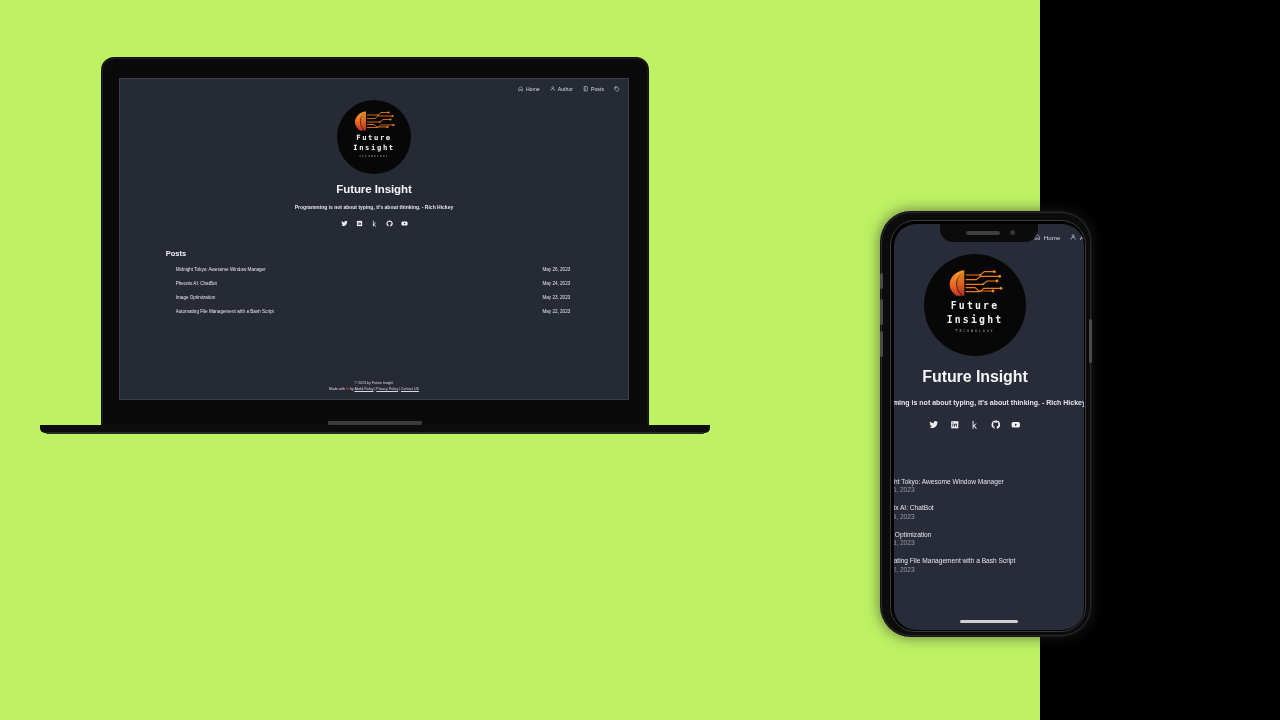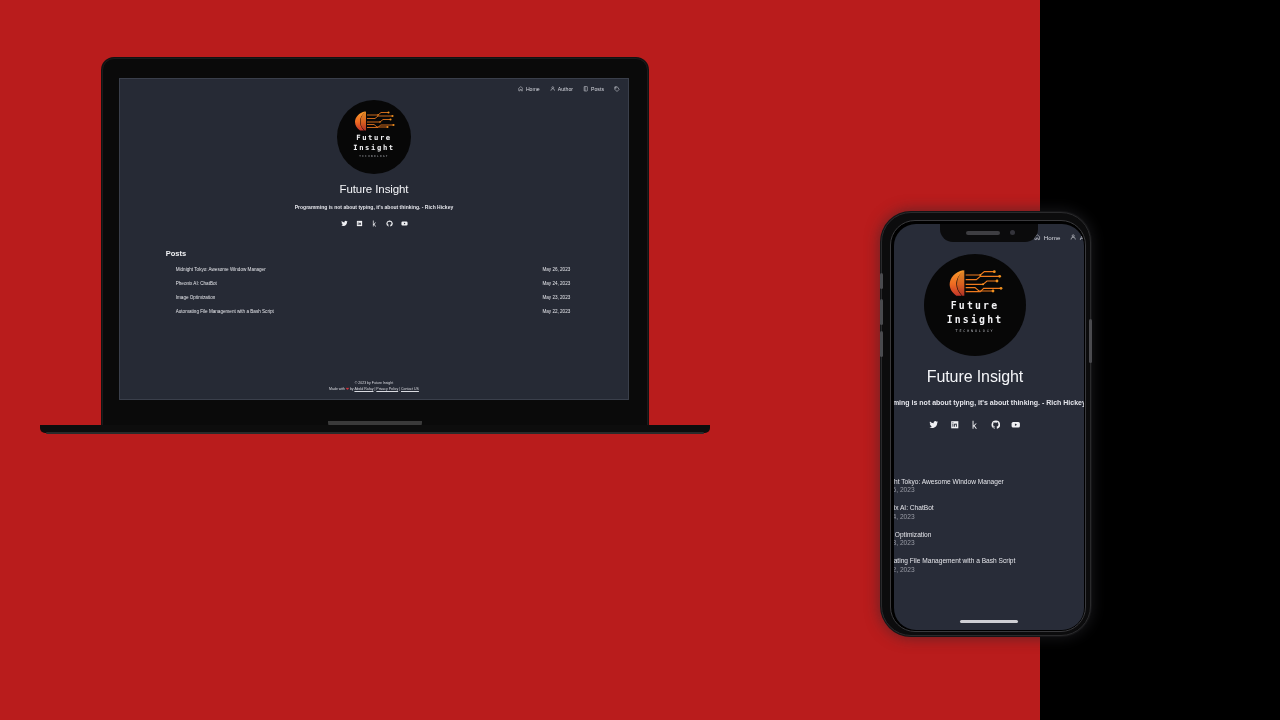--- a/index.html
+++ b/index.html
@@ -10,21 +10,21 @@
     height: 720px;
     background: #000000;
     overflow: hidden;
     font-family: "Liberation Sans", sans-serif;
   }
 
   #stage {
     position: relative;
     width: 1040px;
     height: 720px;
-    background: #b91c1c;
+    background: #bef264;
   }
 
   
   #laptop {
     position: absolute;
     left: 40px;
     top: 52px;
     width: 670px;
     height: 392px;
   }
@@ -221,21 +221,21 @@
     color: #b9bbc2;
     font-size: 2.6px;
     letter-spacing: 1.4px;
     margin-top: 1px;
   }
 
   
   .site-title {
     text-align: center;
     font-size: 11.5px;
-    font-weight: 400;
+    font-weight: 700;
     color: #f4f5f8;
     margin-top: 9px;
     letter-spacing: -0.1px;
   }
   .site-tagline {
     text-align: center;
     font-size: 5px;
     font-weight: 700;
     color: #e3e4ea;
     margin-top: 9px;

